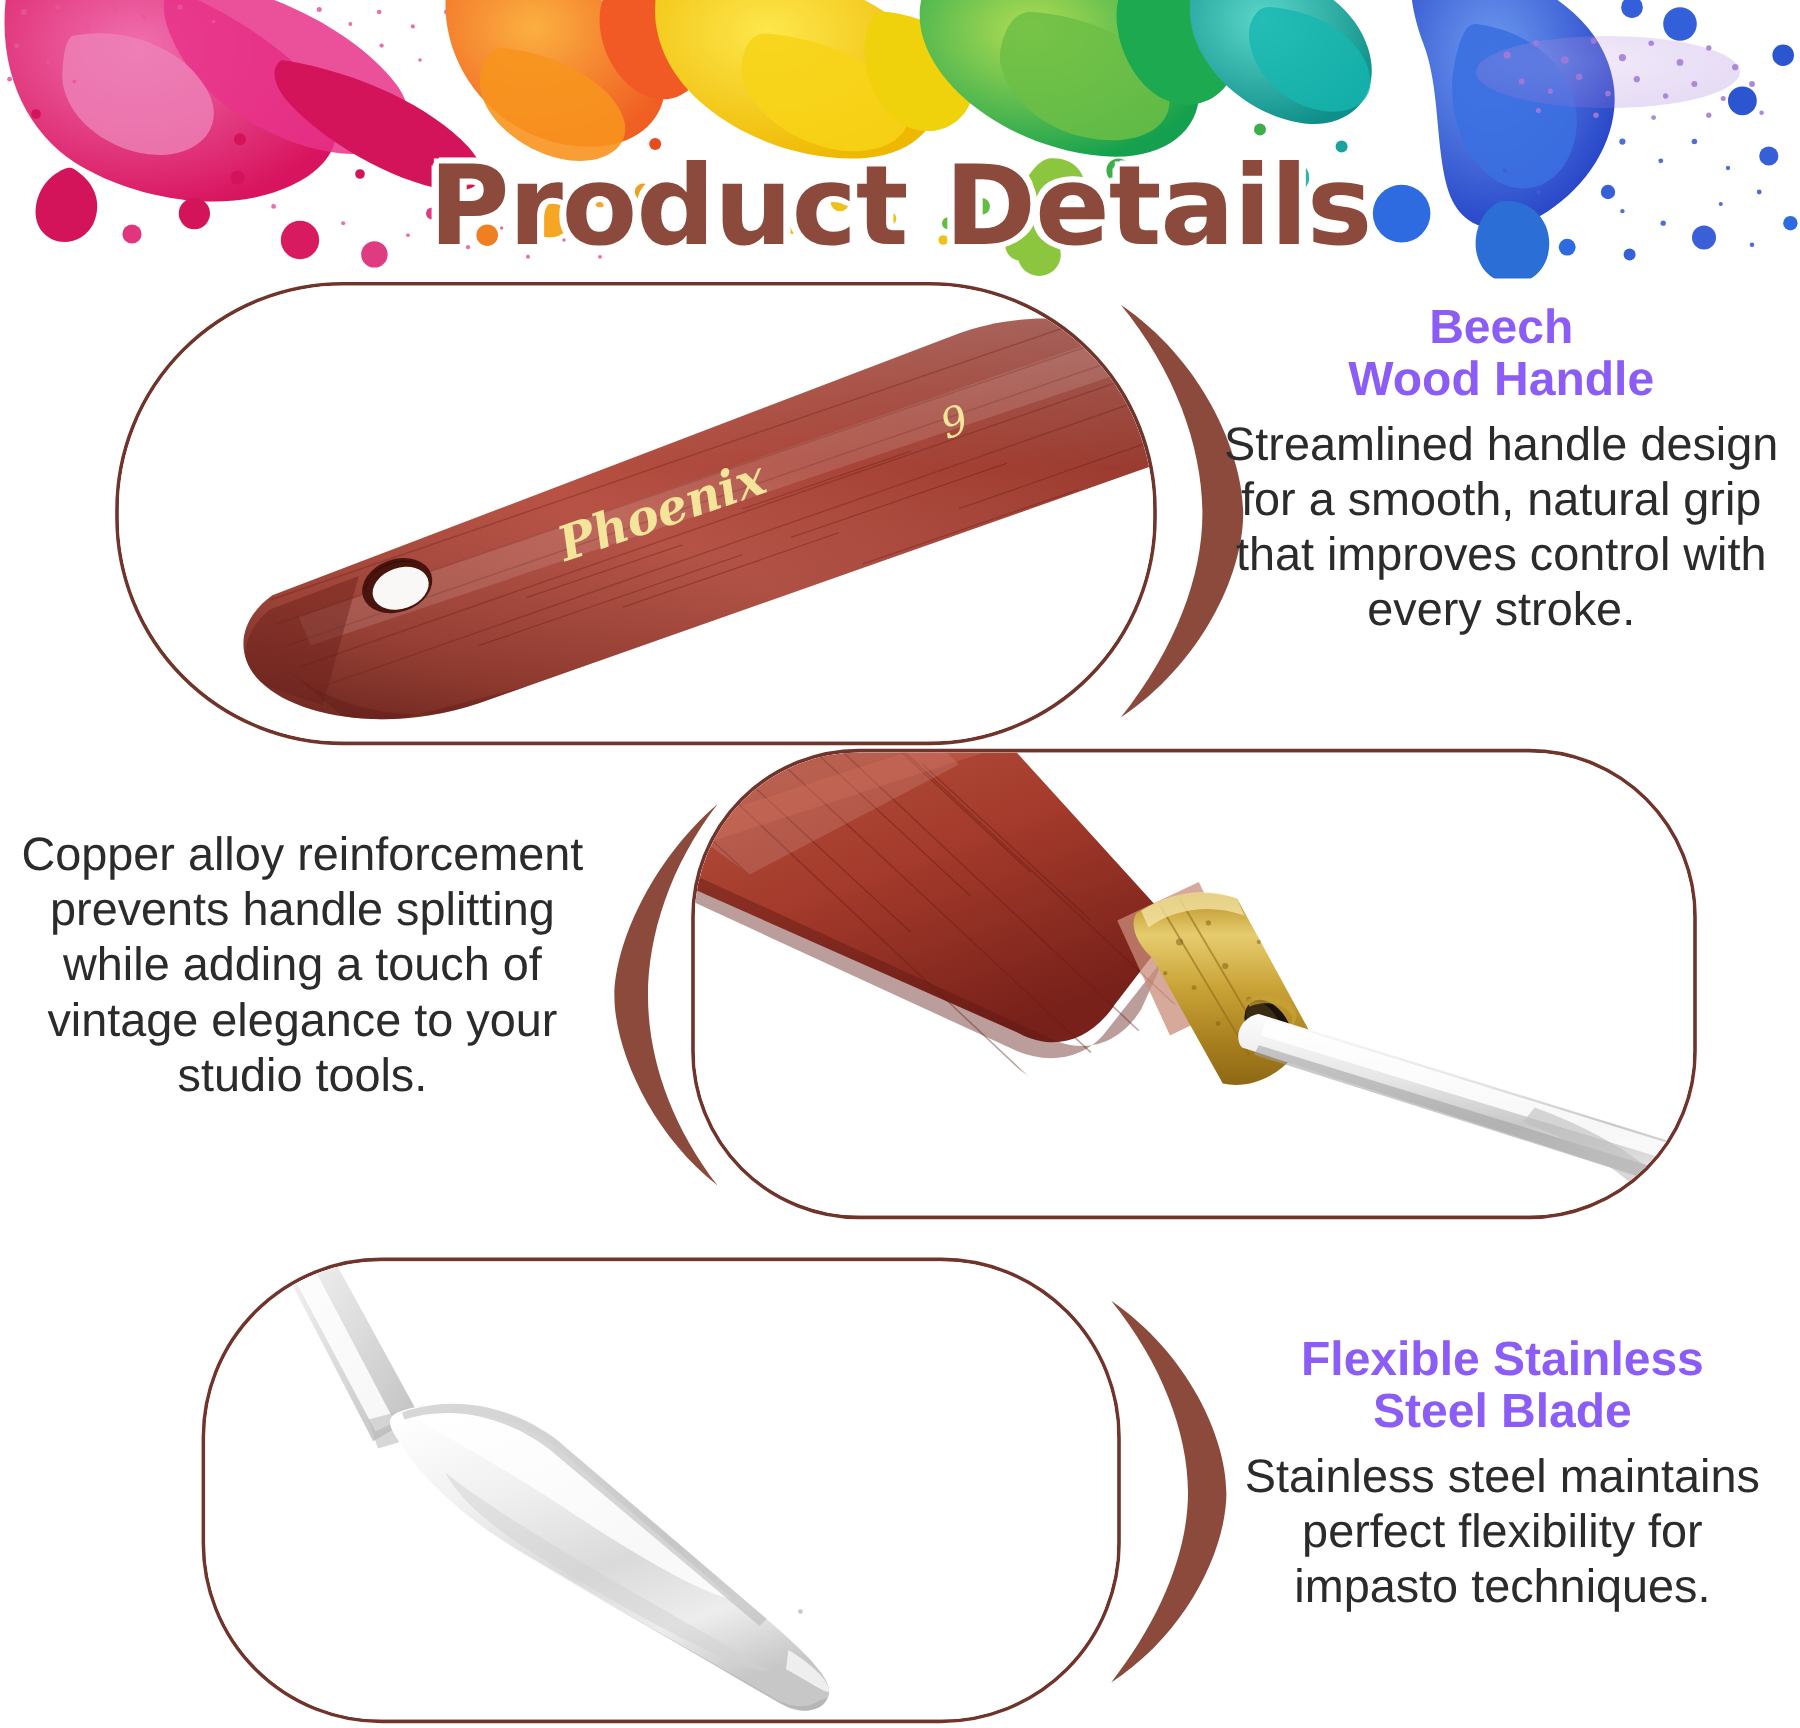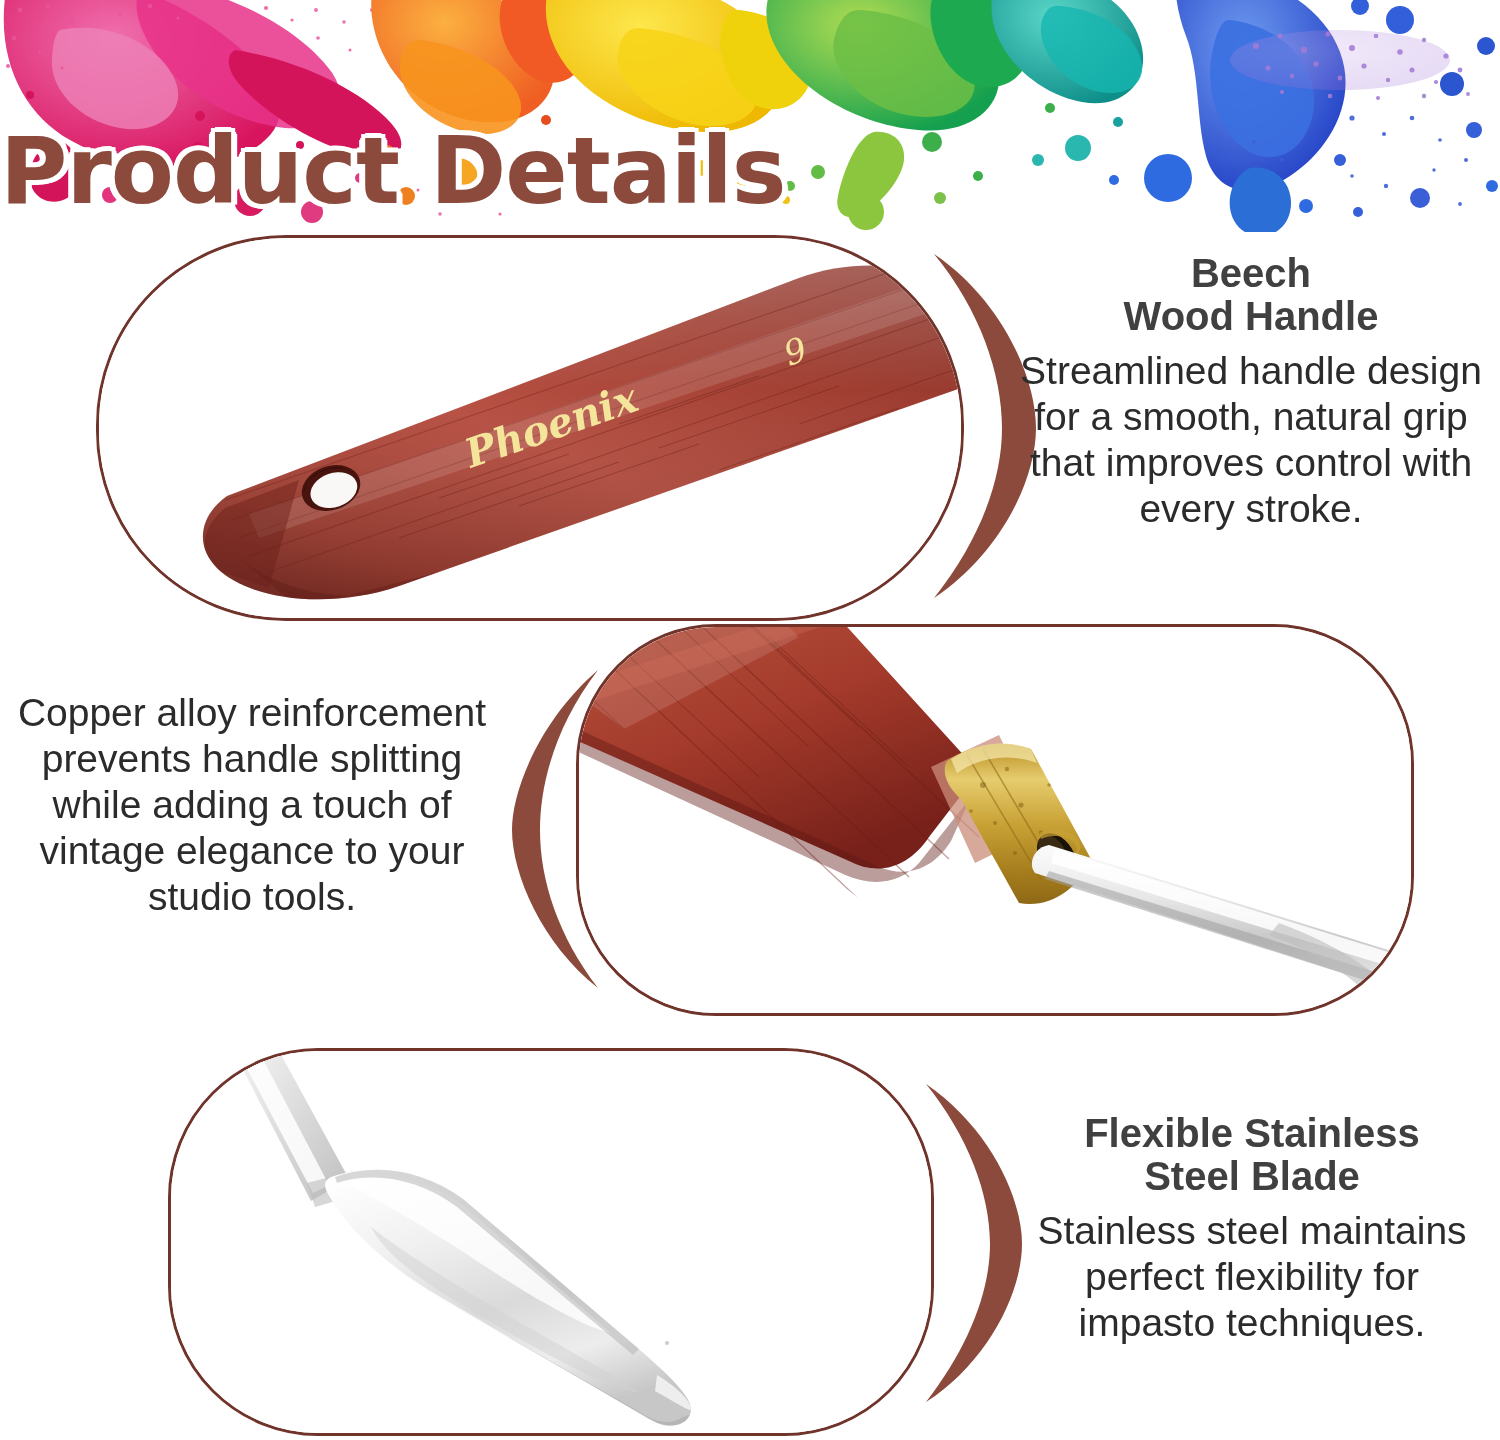--- a/index.html
+++ b/index.html
@@ -13,20 +13,21 @@
 
   
   #banner{
     position:absolute;left:0;top:0;width:1500px;height:232px;
     overflow:hidden;background:#ffffff;
   }
   #banner svg{position:absolute;left:0;top:0;}
 
   #page-title{
     position:absolute;left:0;top:56px;width:1500px;
+    text-align:center;
     font-family:"DejaVu Sans","Liberation Sans",sans-serif;
     font-weight:bold;
     font-size:92px;
     letter-spacing:-1px;
     color:#8C4A3C;
     z-index:40;
     text-shadow:
       -4px -4px 0 #fff, 4px -4px 0 #fff, -4px 4px 0 #fff, 4px 4px 0 #fff,
       -5px 0 0 #fff, 5px 0 0 #fff, 0 -5px 0 #fff, 0 5px 0 #fff,
       -6px 2px 0 #fff, 6px 2px 0 #fff;
@@ -39,21 +40,21 @@
     position:absolute;
     border:3px solid #70342B;
     background:#ffffff;
     overflow:hidden;
   }
 
   .crescent{position:absolute;}
 
   .textcol{position:absolute;}
   .feat-title{
-    color:#404040;
+    color:#8b5cf6;
     font-weight:bold;
     font-size:40px;
     line-height:1.08;
     margin:0 0 10px 0;
     text-align:center;
     font-family:"Liberation Sans",sans-serif;
   }
   .feat-body{
     color:#2b2b2b;
     font-size:39px;

